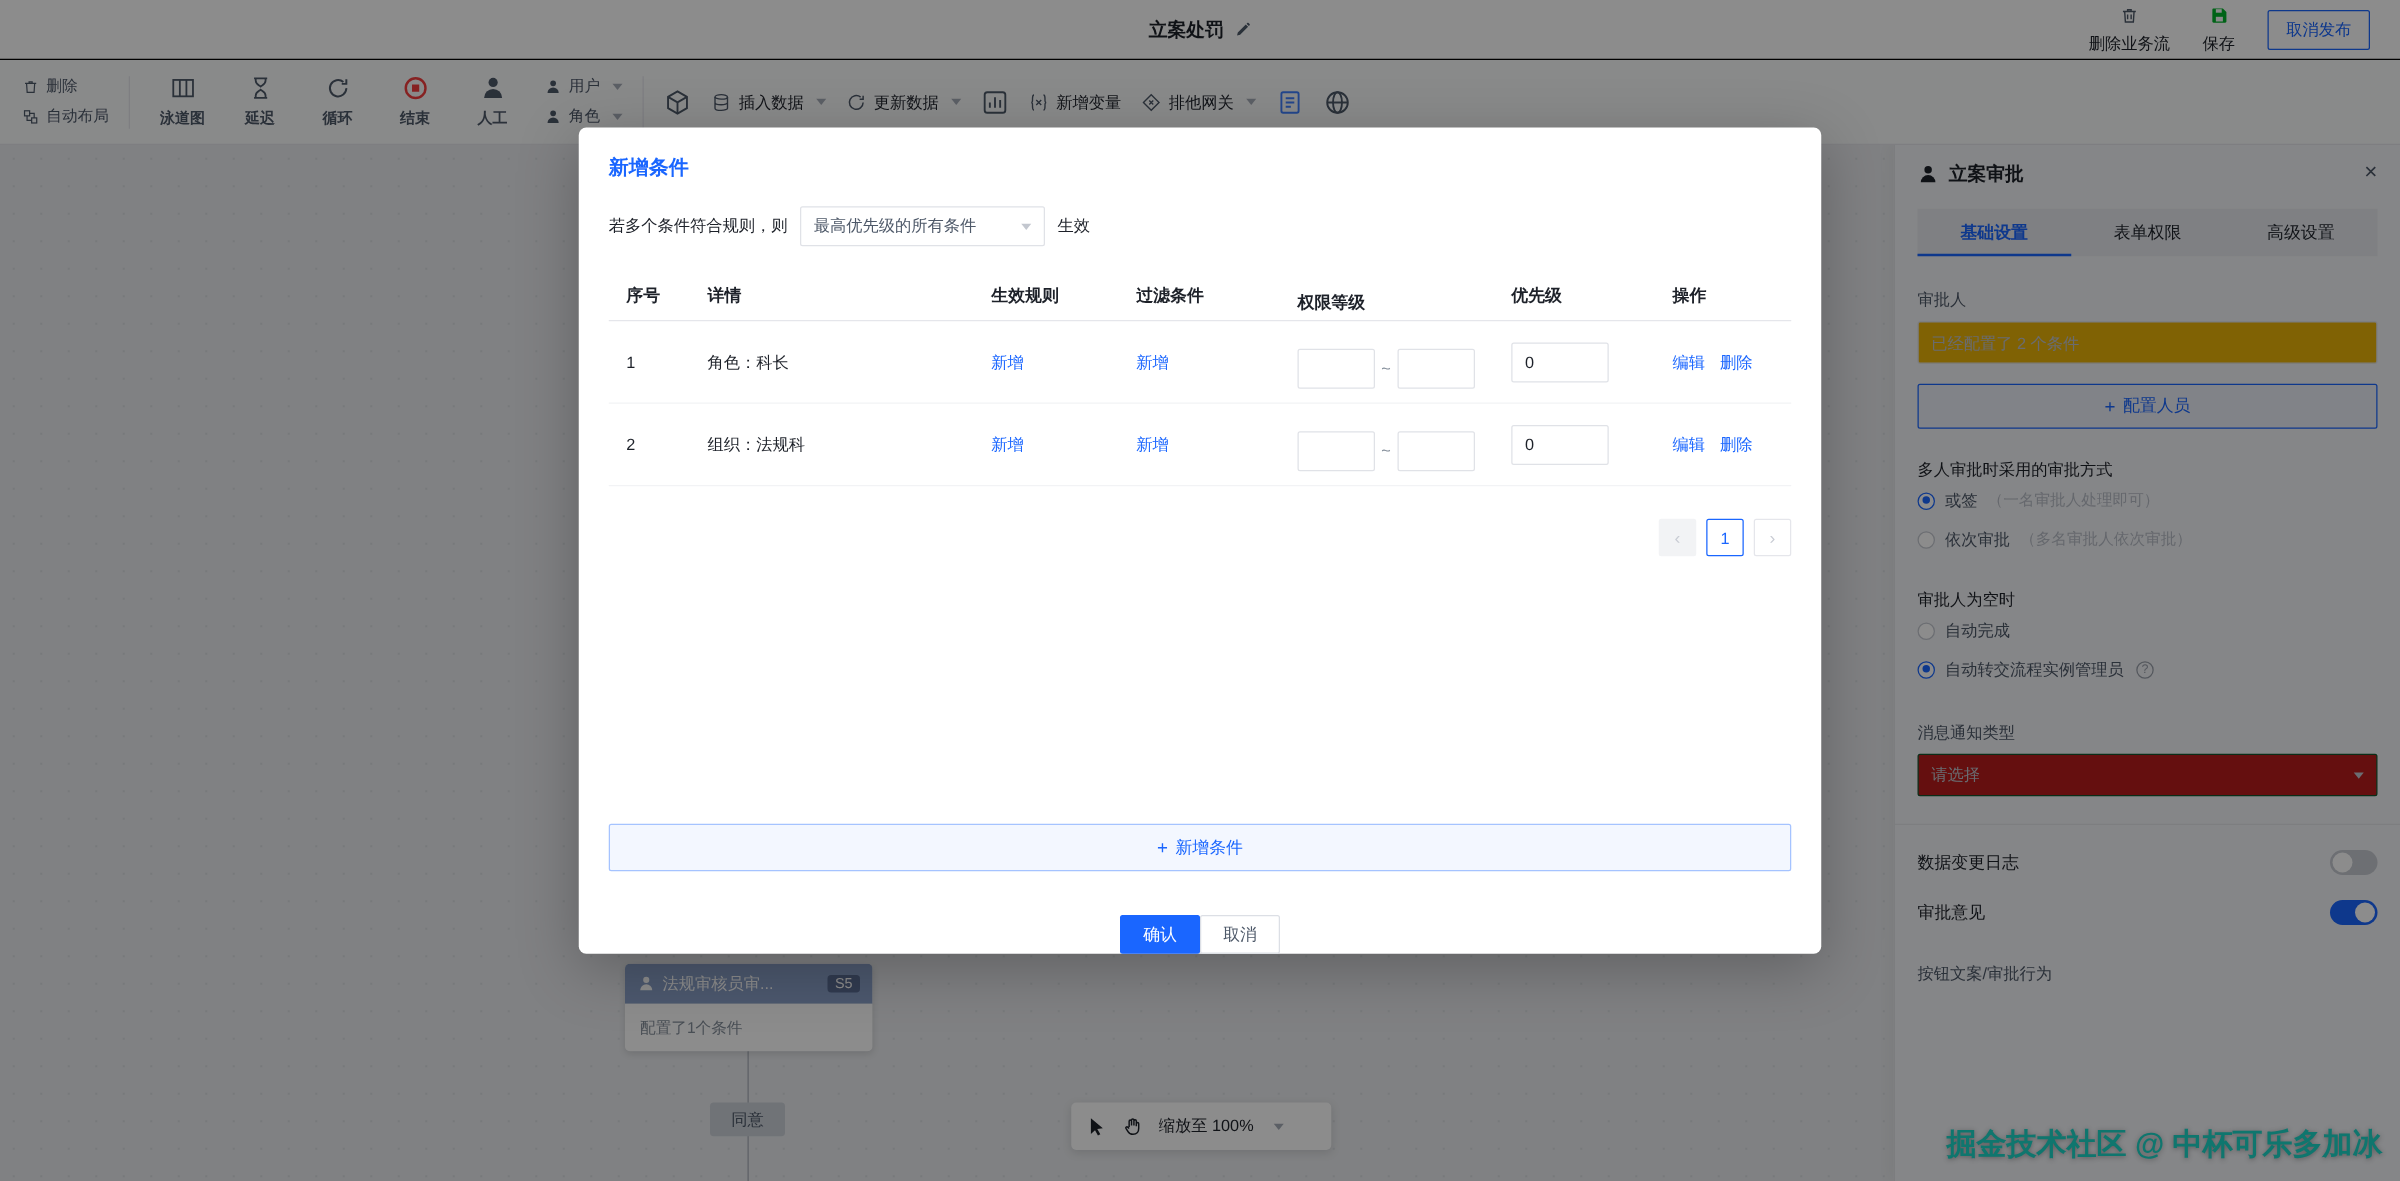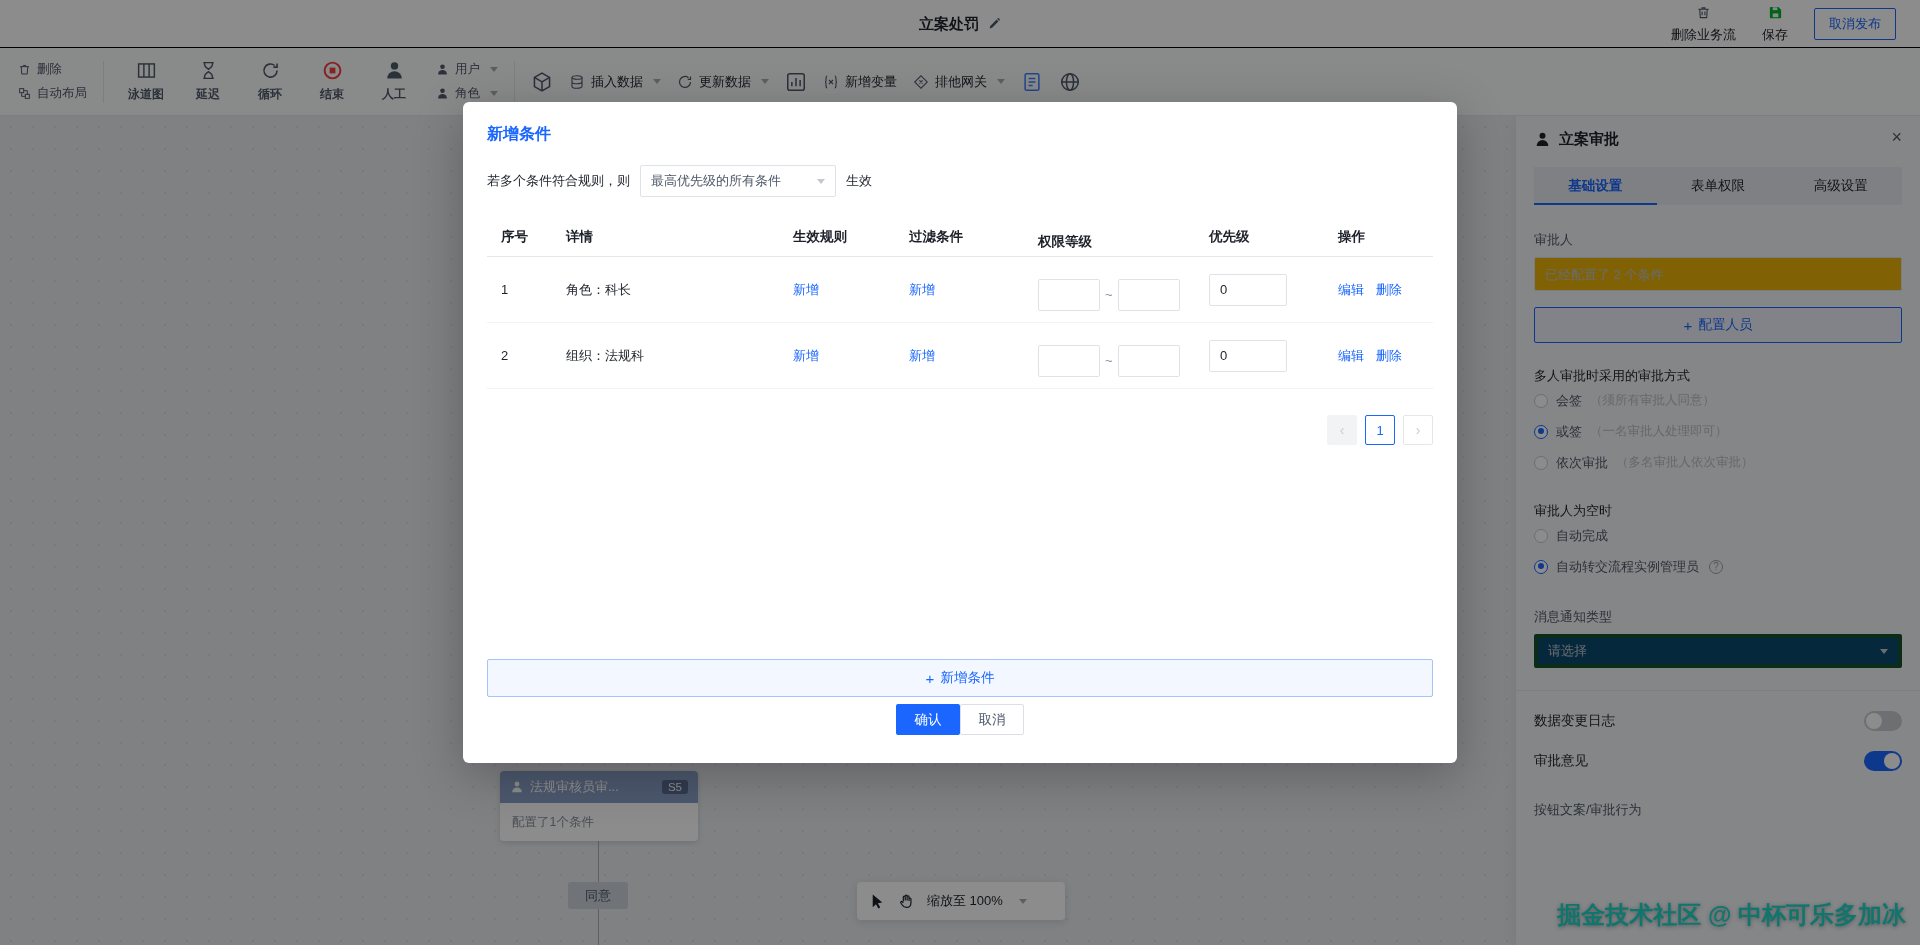--- a/index.html
+++ b/index.html
@@ -64,21 +64,21 @@
   .btn-addperson { margin-top: 16px; width: 100%; height: 36px; border: 1px solid #1a66ff; color: #1a66ff; background: rgba(26,102,255,.03); border-radius: 2px; font-size: 13.5px; display: flex; align-items: center; justify-content: center; gap: 6px; cursor: pointer; font-family: inherit; }
   .grp-label { margin-top: 24px; font-size: 13px; color: #1d2129; }
   .radio-row { display: flex; align-items: center; gap: 8px; height: 31px; cursor: pointer; }
   .radio-row:first-of-type { margin-top: 4px; }
   .radio { width: 14px; height: 14px; border-radius: 50%; border: 1.5px solid #c4c8d0; background: #fff; flex: 0 0 auto; position: relative; }
   .radio.checked { border-color: #1a66ff; }
   .radio.checked::after { content: ""; position: absolute; left: 2.5px; top: 2.5px; width: 6px; height: 6px; border-radius: 50%; background: #1a66ff; }
   .radio-label { font-size: 13px; color: #4e5969; }
   .radio-note { font-size: 12.5px; color: #b8bdc7; }
   .help { width: 14px; height: 14px; border: 1px solid #9aa0ab; color: #9aa0ab; border-radius: 50%; font-size: 10px; display: inline-flex; align-items: center; justify-content: center; margin-left: 2px; cursor: pointer; }
-  .selectbox { margin-top: 8px; height: 34px; background: #0c4a6e; border: 4px solid #14532d; border-radius: 2px; display: flex; align-items: center; justify-content: space-between; padding: 0 10px; cursor: pointer; }
+  .selectbox { margin-top: 8px; height: 34px; background: #b91c1c; border: 1px solid #14532d; border-radius: 2px; display: flex; align-items: center; justify-content: space-between; padding: 0 10px; cursor: pointer; }
   .selectbox .ph { color: #bfc4cd; font-size: 13px; }
   .side-div { height: 1px; background: #e3e5ea; margin: 22px -18px 0 -18px; }
   .toggle-row { display: flex; align-items: center; justify-content: space-between; margin-top: 20px; }
   .toggle-row .t-label { font-size: 13.5px; color: #1d2129; }
   .switch { width: 38px; height: 20px; border-radius: 10px; background: #c6cad2; position: relative; cursor: pointer; }
   .switch .knob { position: absolute; top: 2px; left: 2px; width: 16px; height: 16px; background: #fff; border-radius: 50%; }
   .switch.on { background: #1a66ff; }
   .switch.on .knob { left: auto; right: 2px; }
   .side-bottom-label { margin-top: 30px; font-size: 13px; color: #4e5969; }
 
@@ -100,21 +100,21 @@
   .ops { gap: 12px; }
   .mini-input { width: 62px; height: 32px; border: 1px solid #e0e2e7; border-radius: 2px; padding: 0 8px; font-size: 13px; font-family: inherit; color: #1d2129; }
   .tilde { margin: 0 5px; color: #86909c; }
   .pri-input { width: 78px; height: 32px; border: 1px solid #e0e2e7; border-radius: 2px; padding: 0 10px; font-size: 13px; font-family: inherit; color: #1d2129; }
   .pager { margin-top: 26px; display: flex; justify-content: flex-end; gap: 8px; }
   .pg { width: 30px; height: 30px; border-radius: 2px; display: flex; align-items: center; justify-content: center; font-size: 14px; cursor: pointer; }
   .pg.prev { background: #f2f3f5; color: #c9ccd4; }
   .pg.cur { background: #fff; border: 1px solid #1a66ff; color: #1a66ff; font-size: 13px; }
   .pg.next { background: #fff; border: 1px solid #e5e6eb; color: #c9ccd4; }
   .add-cond { position: absolute; left: 24px; right: 24px; bottom: 66px; height: 38px; background: #f3f7ff; border: 1px solid #a5c3ff; border-radius: 2px; color: #1a66ff; font-size: 13.5px; display: flex; align-items: center; justify-content: center; gap: 6px; cursor: pointer; }
-  .m-footer { position: absolute; left: 0; right: 0; bottom: 28px; display: flex; justify-content: center; }
+  .m-footer { position: absolute; left: 0; right: 0; bottom: 0; display: flex; justify-content: center; }
   .btn-primary { width: 64px; height: 31px; background: #1a66ff; color: #fff; border: none; border-radius: 2px; font-size: 13.5px; cursor: pointer; font-family: inherit; }
   .btn-default { width: 64px; height: 31px; background: #fff; color: #4e5969; border: 1px solid #dcdfe5; border-radius: 2px; font-size: 13.5px; cursor: pointer; font-family: inherit; }
   .plus-g { font-size: 15px; line-height: 1; }
 
   .watermark { position: absolute; right: 14px; bottom: 14px; z-index: 70; color: #0f766e; font-size: 24px; font-weight: bold; text-shadow: 0 1px 4px rgba(0,0,0,.35); }
 </style>
 </head>
 <body>
 
 <div class="app">
@@ -343,25 +343,20 @@
     <div class="fld-label">审批人</div>
     <input class="inputbox" placeholder="已经配置了 2 个条件" style="">
 
     <button class="btn-addperson">
       <span class="plus-g">+</span>
       <span>配置人员</span>
     </button>
 
     <div class="grp-label">多人审批时采用的审批方式</div>
     <div class="radio-row">
-      <span class="radio"></span>
-      <span class="radio-label">会签</span>
-      <span class="radio-note">（须所有审批人同意）</span>
-    </div>
-    <div class="radio-row">
       <span class="radio checked"></span>
       <span class="radio-label">或签</span>
       <span class="radio-note">（一名审批人处理即可）</span>
     </div>
     <div class="radio-row">
       <span class="radio"></span>
       <span class="radio-label">依次审批</span>
       <span class="radio-note">（多名审批人依次审批）</span>
     </div>
 

